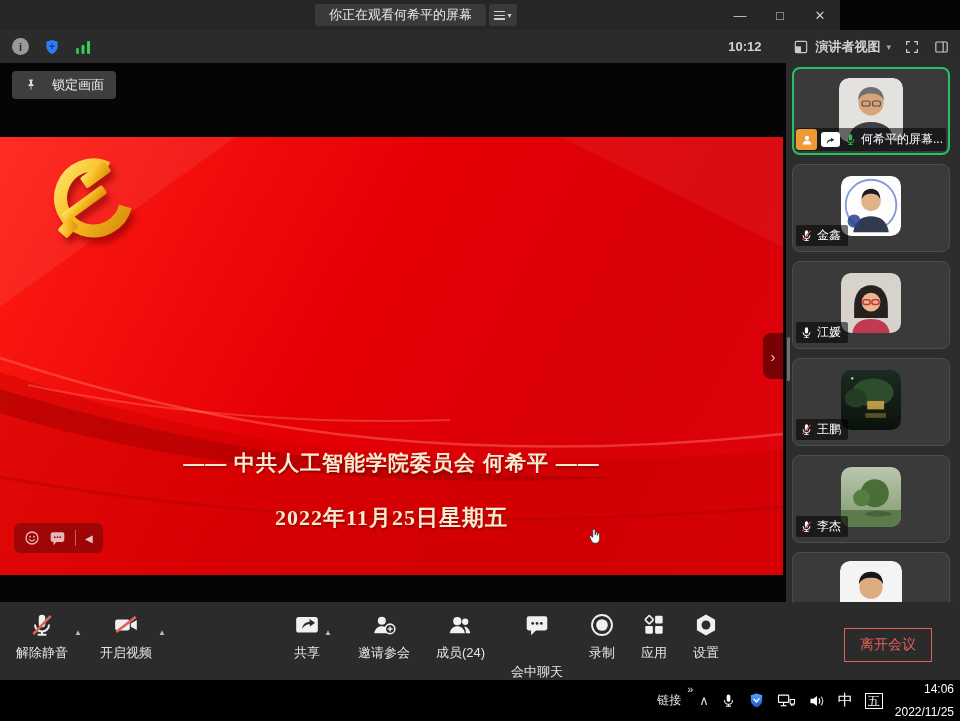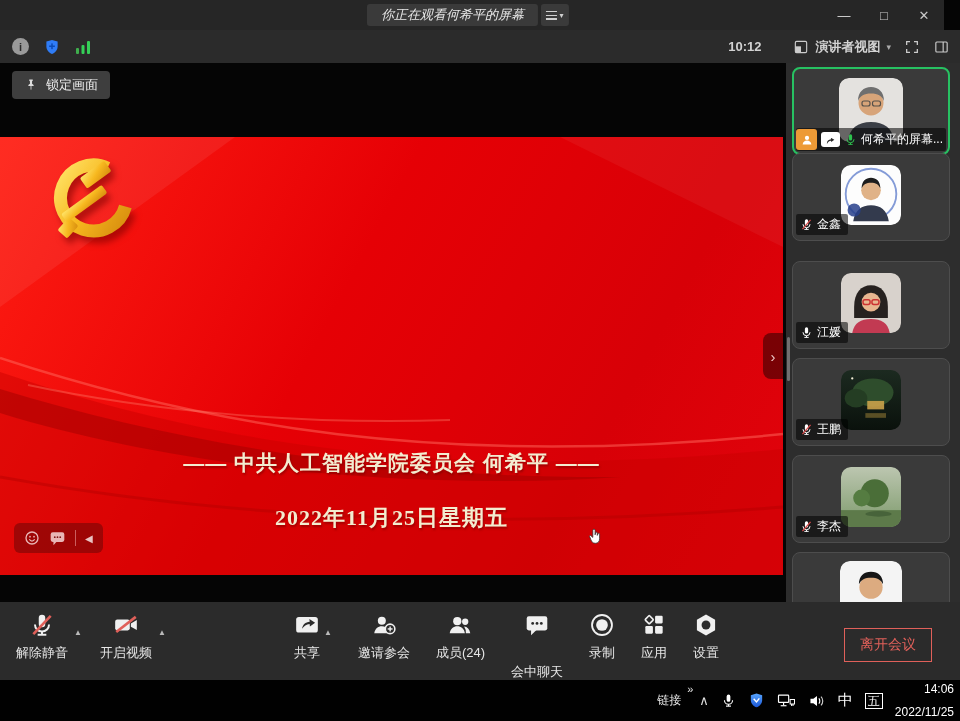--- a/index.html
+++ b/index.html
@@ -3,34 +3,34 @@
 <meta charset="utf-8">
 <style>
   html,body{margin:0;padding:0;background:#000;}
   *{box-sizing:border-box;font-family:"Liberation Sans","DejaVu Sans",sans-serif;}
   #app{position:relative;width:960px;height:721px;overflow:hidden;background:#050505;}
   .abs{position:absolute;}
   .flex{display:flex;align-items:center;}
   svg{display:block;}
 
   
-  #titlebar{left:0;top:0;width:944px;height:30px;background:#262626;font-style:italic;}
+  #titlebar{left:0;top:0;width:840px;height:30px;background:#262626;}
   .title-pill{background:#3a3a3a;border-radius:3px;height:22px;padding:0 14px;color:#e8e8e8;font-size:13px;}
   .menu-btn{background:#3a3a3a;border-radius:3px;height:22px;width:28px;justify-content:center;gap:2px;color:#cfcfcf;}
   .hamb{width:11px;height:9px;background:linear-gradient(#cfcfcf 0 1.5px,transparent 1.5px 3.6px,#cfcfcf 3.6px 5.1px,transparent 5.1px 7.2px,#cfcfcf 7.2px 8.7px,transparent 8.7px);}
   .wbtn{width:40px;height:30px;justify-content:center;color:#c9c9c9;font-size:13px;}
 
   
   #topbar{left:0;top:30px;width:960px;height:33px;background:#2b2b2b;}
   .info-circle{width:17px;height:17px;border-radius:50%;background:#9a9a9a;color:#2b2b2b;font-size:11px;font-weight:bold;justify-content:center;}
   .topbar-right{color:#d2d2d2;font-size:13px;gap:13px;}
 
   
   #main{left:0;top:63px;width:786px;height:539px;background:#050505;}
-  .lock-btn{left:12px;top:8px;height:28px;background:#3e3e3e;border-radius:4px;padding:0 12px;gap:8px;color:#ececec;font-size:13px;}
+  .lock-btn{left:12px;top:8px;height:28px;background:#3e3e3e;border-radius:4px;padding:0 12px;gap:14px;color:#ececec;font-size:13px;}
   #slide{left:0;top:74px;width:783px;height:438px;background:linear-gradient(118deg,#ff1d12 0%,#e60005 42%,#d80007 75%,#e2030c 100%);overflow:hidden;}
   .slide-title{left:0;top:152px;width:100%;text-align:center;color:#f5eed4;font-size:43px;font-weight:900;letter-spacing:3px;text-shadow:2px 3px 3px rgba(110,0,0,.55);}
   .slide-sub{left:0;top:312px;width:100%;text-align:center;color:#f3ecd0;font-size:21px;font-weight:700;letter-spacing:1px;text-shadow:1px 2px 2px rgba(110,0,0,.5);}
   .slide-date{left:0;top:366px;width:100%;text-align:center;color:#f3ecd0;font-size:22px;font-weight:700;font-family:"Liberation Serif","DejaVu Serif",serif;letter-spacing:1px;text-shadow:1px 2px 2px rgba(110,0,0,.5);}
   .reaction-pill{left:14px;bottom:22px;height:30px;background:rgba(95,5,5,.5);border-radius:6px;padding:0 10px;gap:9px;}
   .pill-div{width:1px;height:16px;background:rgba(255,205,205,.45);}
   .collapse-handle{left:763px;top:270px;width:20px;height:46px;background:rgba(55,2,2,.6);border-radius:8px 0 0 8px;color:#ecc9c9;font-size:15px;justify-content:center;}
 
   
   #sidebar{left:786px;top:63px;width:174px;height:539px;background:#2d2d2d;overflow:hidden;}
@@ -231,21 +231,21 @@
               <rect x="9" y="2.5" width="6" height="11.5" rx="3" fill="#2dc24e"></rect>
               <path d="M5.5 11.5a6.5 6.5 0 0 0 13 0" fill="none" stroke="#2dc24e" stroke-width="1.8"></path>
               <line x1="12" y1="18" x2="12" y2="21" stroke="#2dc24e" stroke-width="1.8"></line>
               <line x1="8" y1="21" x2="16" y2="21" stroke="#2dc24e" stroke-width="1.8"></line>
             </svg>
         </span>
         <span>何希平的屏幕...</span>
       </div>
     </div>
 
-    <div class="tile abs" style="top:90px;text-align:center;">
+    <div class="tile abs" style="top:101px;text-align:center;">
       <div class="avatar" style="top:11px;width:60px;height:60px;">
         <svg width="60" height="60" viewBox="0 0 64 64">
             <rect width="64" height="64" rx="9" fill="#fdfdfd"></rect>
             <circle cx="32" cy="31" r="27" fill="none" stroke="#5b79c9" stroke-width="2" opacity="0.75"></circle>
             <path d="M13 60c2-12 9-17 19-17s17 5 19 17z" fill="#333a4d"></path>
             <circle cx="32" cy="27" r="10.5" fill="#e0b287"></circle>
             <path d="M22 25c0-8 4.5-11.5 10-11.5S42 17 42 25c-2-4.5-5-6-10-6s-8 1.5-10 6z" fill="#1d1d1d"></path>
             <circle cx="14" cy="48" r="7" fill="#27408b" opacity="0.85"></circle>
           </svg>
       </div>

